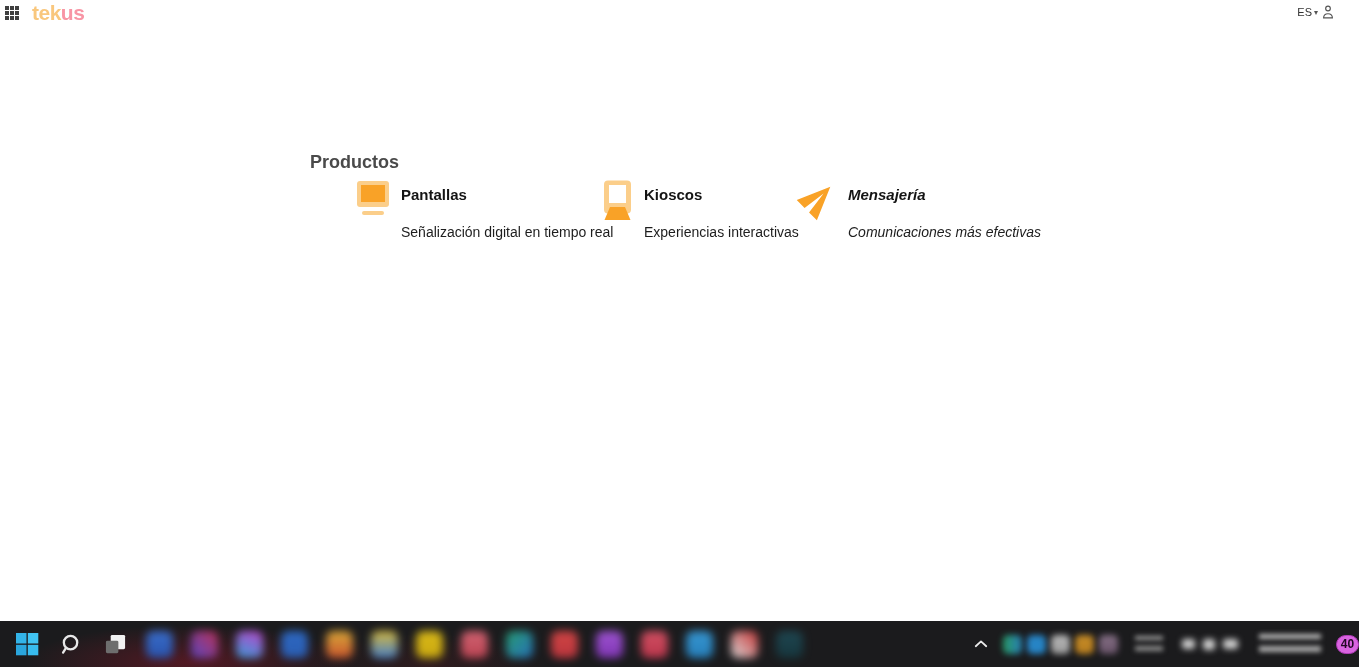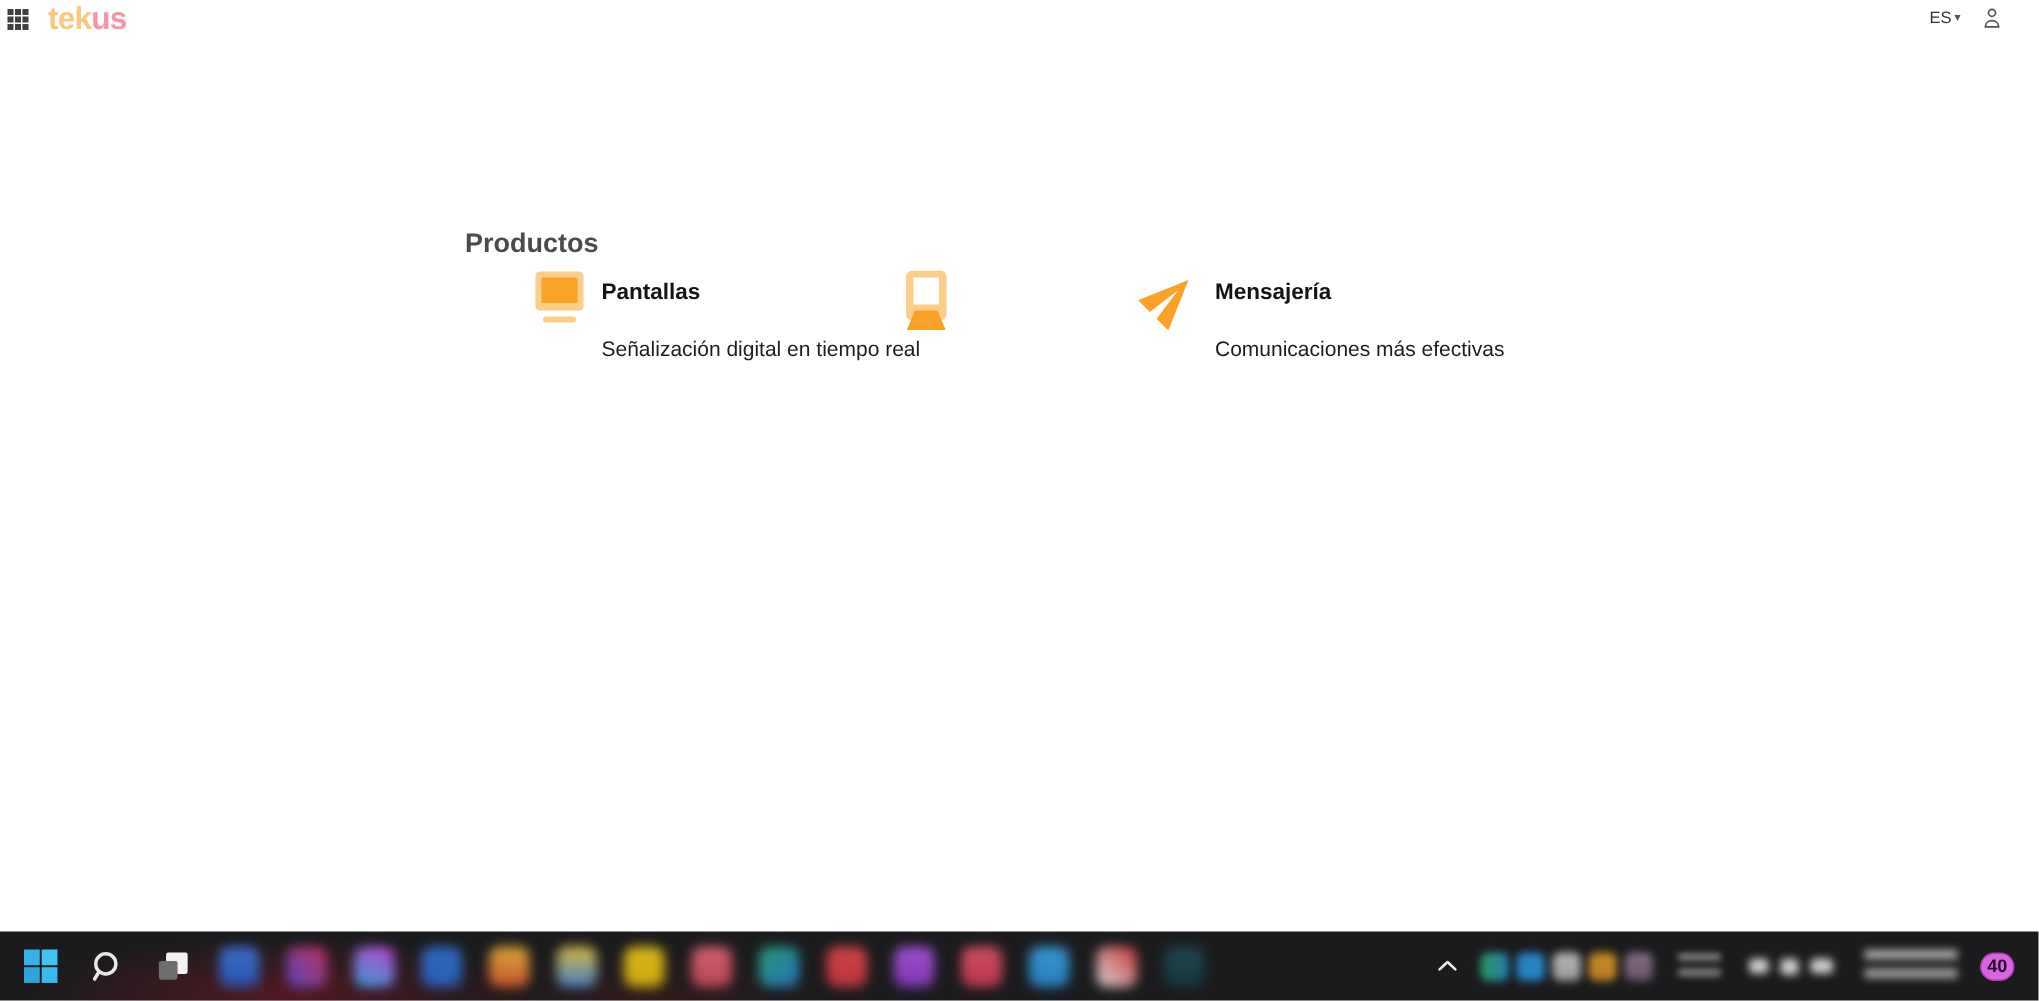--- a/index.html
+++ b/index.html
@@ -7,45 +7,45 @@
               font-family:"Liberation Sans", sans-serif; }
 
   
   .header { position:absolute; top:0; left:0; width:1359px; height:30px; background:#fff; }
   .grid-icon { position:absolute; left:5px; top:6px; width:14px; height:14px; cursor:pointer;
                display:grid; grid-template-columns:repeat(3,4px); grid-template-rows:repeat(3,4px); gap:1px; }
   .grid-icon span { background:#3f3f3f; }
   .logo { position:absolute; left:32px; top:1px; font-size:21px; font-weight:bold; letter-spacing:-0.5px; cursor:pointer; }
   .logo .p1 { color:#f9c77d; }
   .logo .p2 { color:#f895a5; }
-  .lang { position:absolute; right:52px; top:6px; font-size:11px; color:#333; cursor:pointer; }
+  .lang { position:absolute; right:41px; top:6px; font-size:11px; color:#333; cursor:pointer; }
   .lang .caret { font-size:8px; color:#555; margin-left:2px; vertical-align:1px; }
   .user-btn { position:absolute; right:24px; top:4px; width:14px; height:16px; cursor:pointer; }
 
   
   .section-title { position:absolute; left:310px; top:152px; font-size:18px; font-weight:bold; color:#4a4a4a; }
   .product { position:absolute; top:180px; display:flex; align-items:flex-start; gap:11px; cursor:pointer; }
   .product .pi { flex:0 0 auto; }
   .product .pname { font-size:15px; font-weight:bold; color:#141414; margin-top:6px; }
   .product .pdesc { font-size:14px; color:#1d1d1d; margin-top:21px; }
   #product-0 { left:356px; }
   #product-1 { left:603px; }
-  #product-2 { left:761px; }
+  #product-2 { left:799px;font-style:italic; }
 
   
   .taskbar { position:absolute; left:0; bottom:0; width:1359px; height:46px;
     background:
       radial-gradient(230px 52px at 190px 90%, rgba(128,24,40,0.55), rgba(128,24,40,0) 72%),
       radial-gradient(170px 44px at 430px 95%, rgba(100,30,34,0.28), rgba(100,30,34,0) 70%),
       #1b1b1d;
     display:flex; align-items:center; }
   .tb-left { display:flex; align-items:center; gap:18px; padding-left:14px; }
   .tb-item { width:26px; height:28px; display:flex; align-items:center; justify-content:center; cursor:pointer; }
   .app-blob { width:27px; height:27px; border-radius:7px; filter:blur(4px); opacity:.92; cursor:pointer; flex:0 0 auto; }
-  .tb-tray { margin-left:auto; display:flex; align-items:center; padding-right:16px; gap:9px; }
+  .tb-tray { margin-left:auto; display:flex; align-items:center; gap:9px; }
   .chevron-up { width:18px; height:18px; cursor:pointer; margin-right:4px; }
   .tray-blob { width:19px; height:19px; border-radius:5px; filter:blur(3px); opacity:.9; cursor:pointer; flex:0 0 auto; }
   .lang-block { width:28px; height:22px; filter:blur(2.5px); cursor:pointer; margin-left:8px;
     background:linear-gradient(180deg, transparent 15%, #9a9a9a 15% 32%, transparent 32% 60%, #8a8a8a 60% 80%, transparent 80%); border-radius:3px; }
   .status-cluster { display:flex; gap:8px; align-items:center; filter:blur(3px); cursor:pointer; margin-left:10px; }
   .status-dot { background:#cfcfcf; border-radius:3px; }
   .clock-block { width:62px; height:26px; filter:blur(2.8px); cursor:pointer; margin-left:12px;
     background:linear-gradient(180deg, transparent 10%, #b5b5b5 10% 32%, transparent 32% 58%, #a8a8a8 58% 82%, transparent 82%); border-radius:3px; }
   .badge { min-width:23px; height:19px; border-radius:10px; background:#d964e0; border:1px solid #b03ab8;
            color:#230826; font-size:12px; font-weight:bold; display:flex; align-items:center; justify-content:center;
@@ -93,20 +93,24 @@
     <div class="pdesc">Señalización digital en tiempo real</div>
   </div>
 </div>
 
 <div class="product" id="product-1">
   <svg class="pi" width="30" height="40" viewBox="0 0 30 40">
     <rect x="1" y="0.5" width="27" height="33" rx="4" fill="#fbce8a"></rect>
     <rect x="6" y="5" width="17" height="18" fill="#ffffff"></rect>
     <polygon points="7,27 22,27 27.5,40 1.5,40" fill="#f9a227"></polygon>
   </svg>
+  <div>
+    <div class="pname">Kioscos</div>
+    <div class="pdesc">Experiencias interactivas</div>
+  </div>
 </div>
 
 <div class="product" id="product-2">
   <svg class="pi" width="38" height="38" viewBox="0 0 24 24" style="transform:rotate(-45deg)">
     <path d="M2 21l21-9L2 3v7l15 2-15 2z" fill="#f9a227"></path>
   </svg>
   <div>
     <div class="pname">Mensajería</div>
     <div class="pdesc">Comunicaciones más efectivas</div>
   </div>

